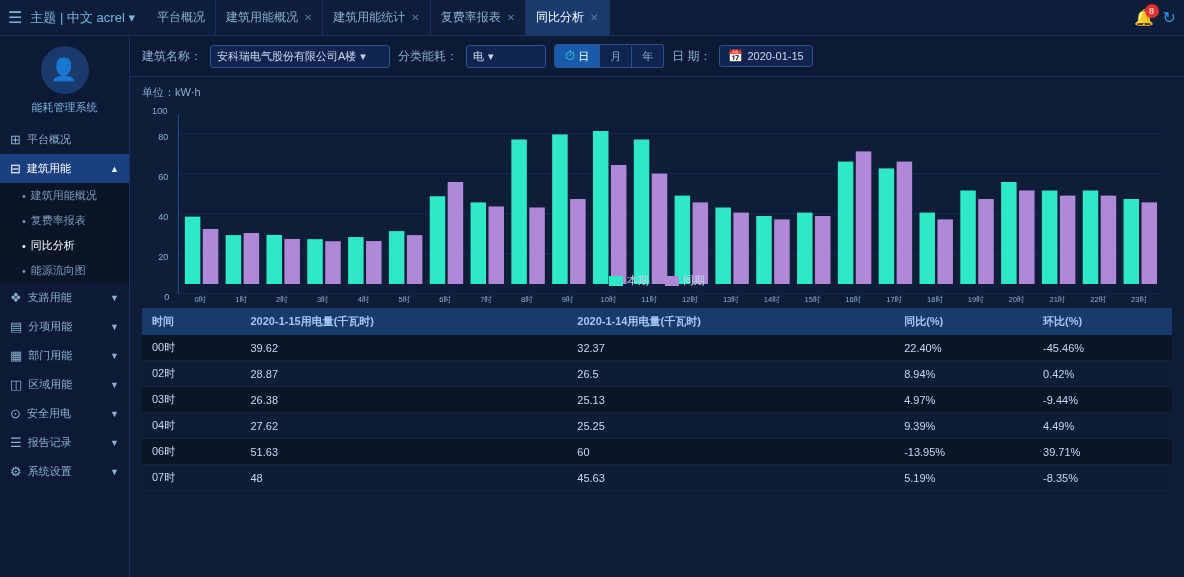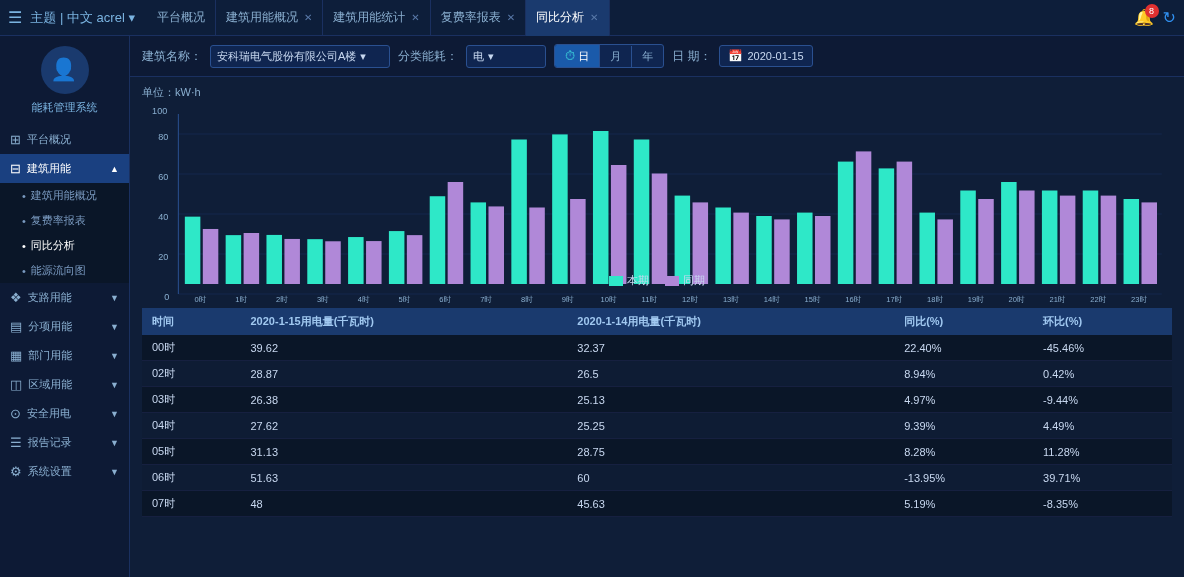--- a/index.html
+++ b/index.html
@@ -348,27 +348,20 @@
     <td>-9.44%</td>
   </tr>
             <tr>
     <td>04时</td>
     <td>27.62</td>
     <td>25.25</td>
     <td>9.39%</td>
     <td>4.49%</td>
   </tr>
             <tr>
-    <td>05时</td>
-    <td>31.13</td>
-    <td>28.75</td>
-    <td>8.28%</td>
-    <td>11.28%</td>
-  </tr>
-            <tr>
     <td>06时</td>
     <td>51.63</td>
     <td>60</td>
     <td>-13.95%</td>
     <td>39.71%</td>
   </tr>
             <tr>
     <td>07时</td>
     <td>48</td>
     <td>45.63</td>

